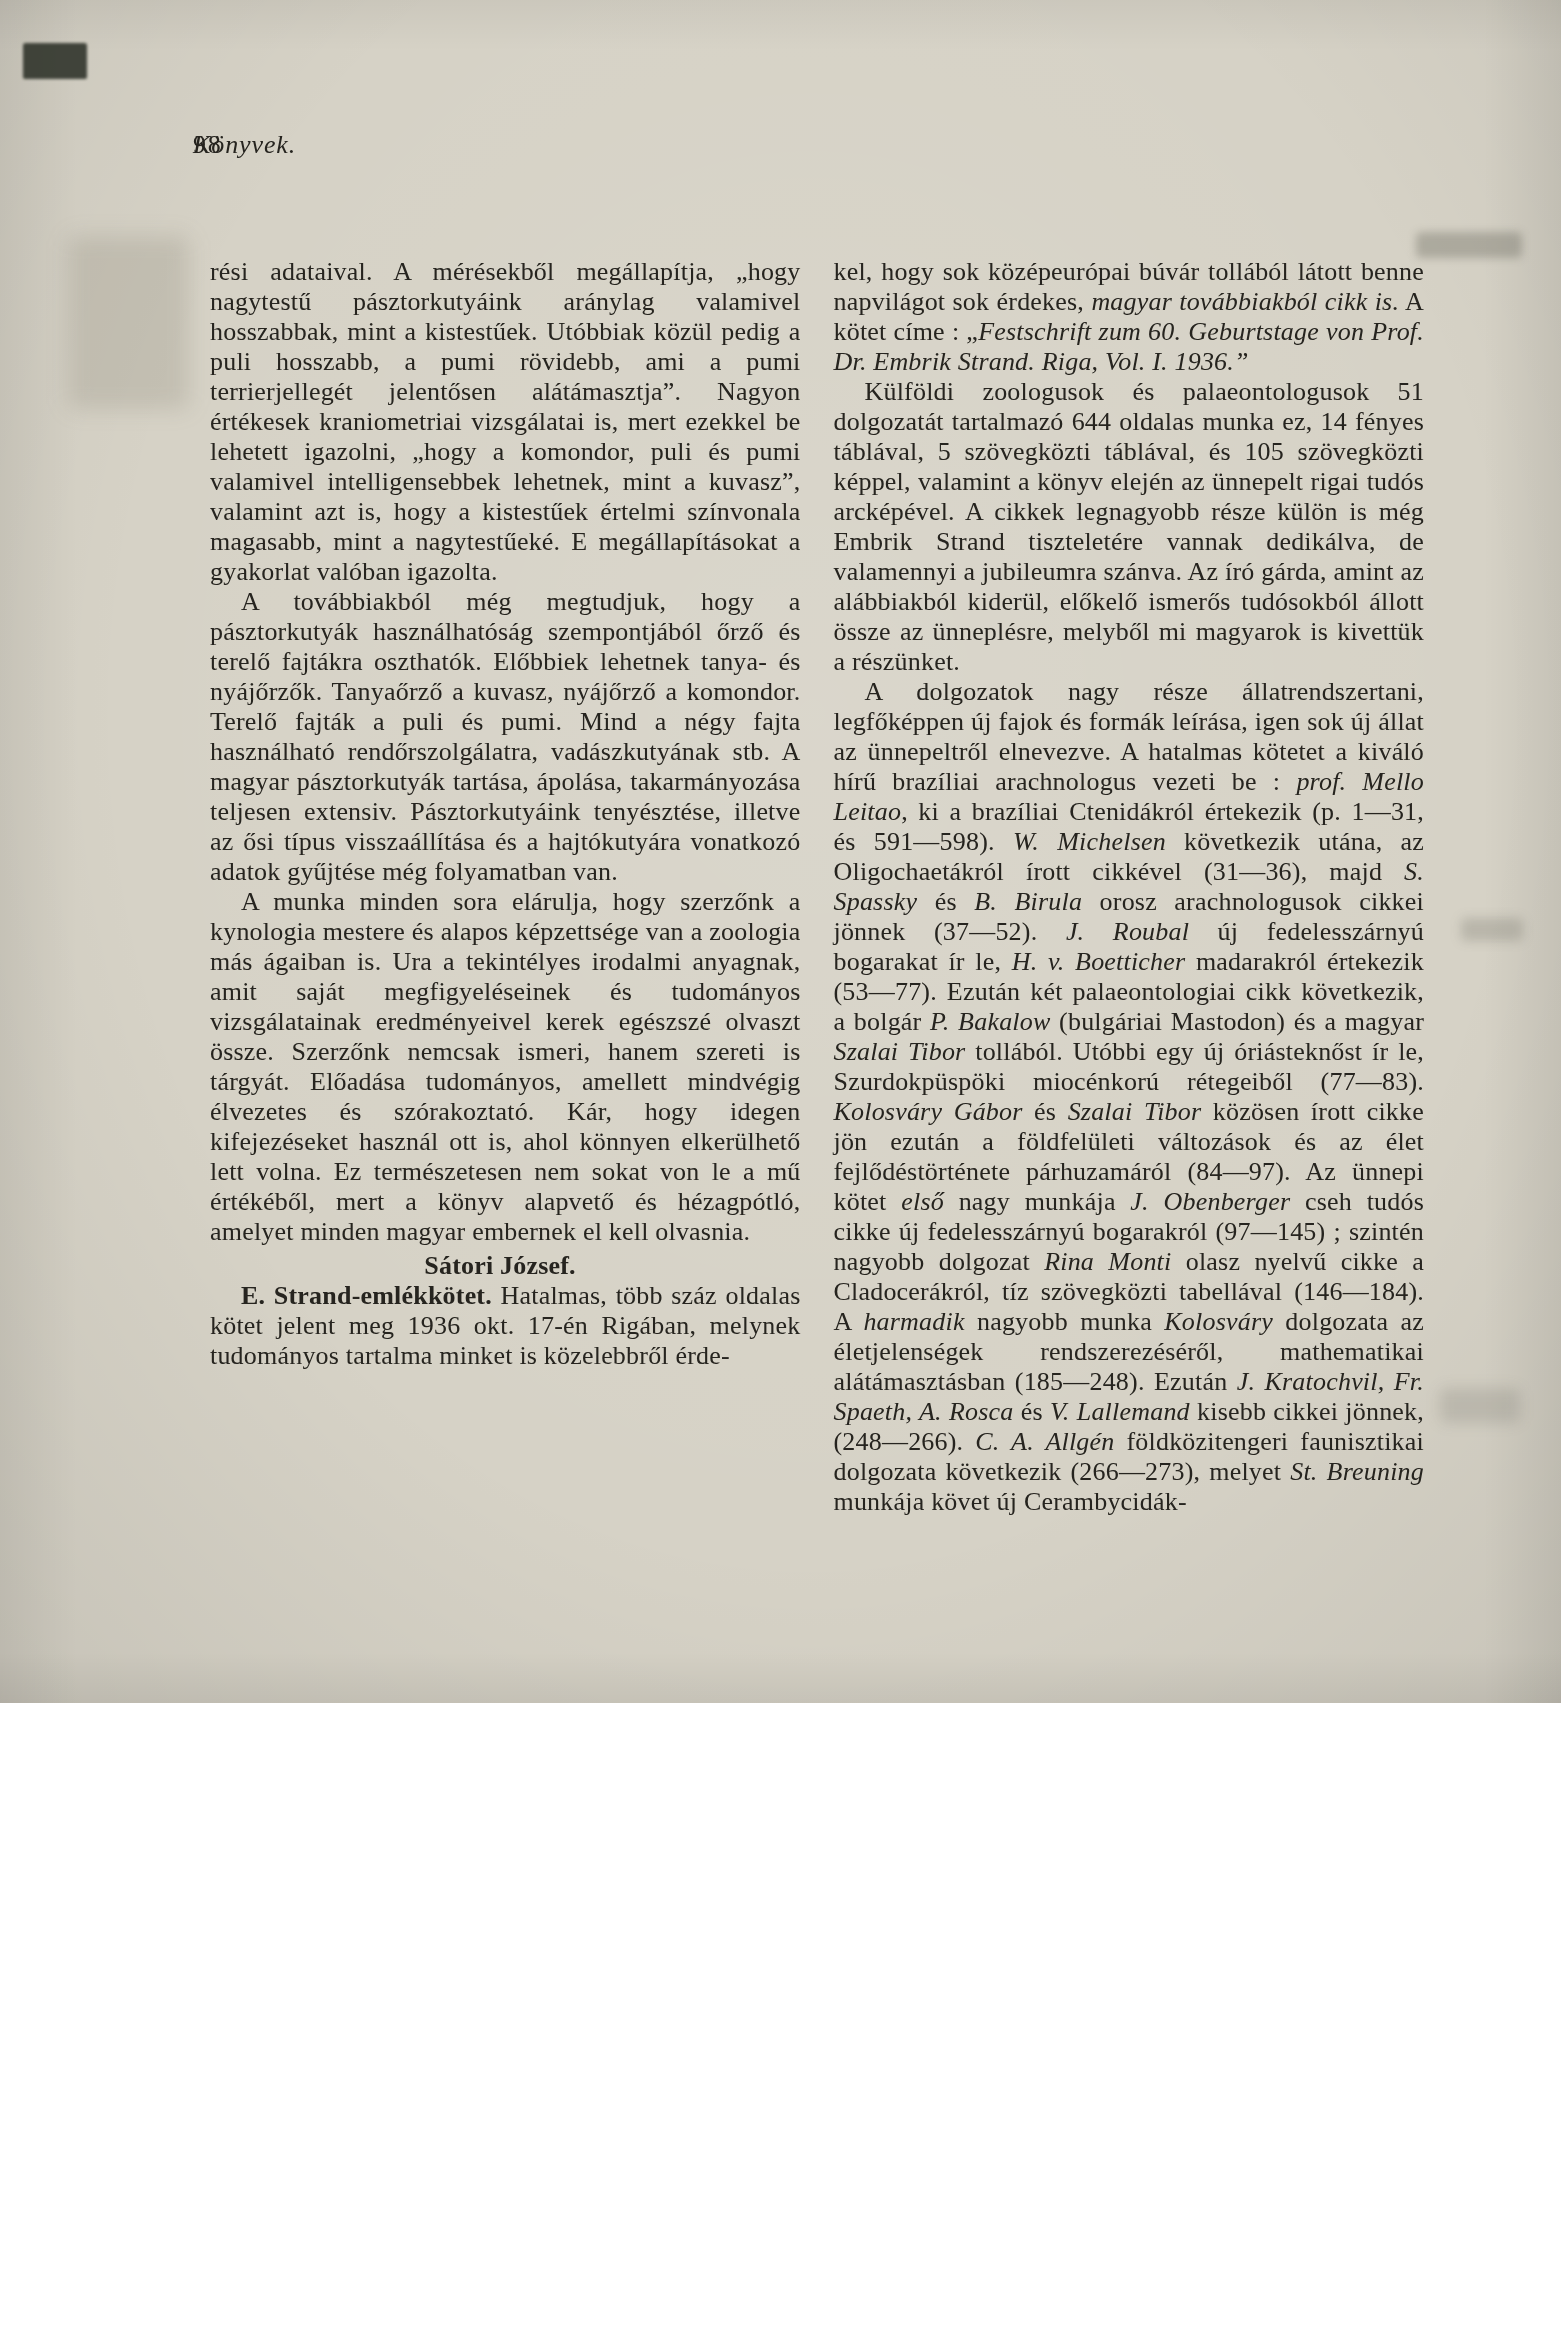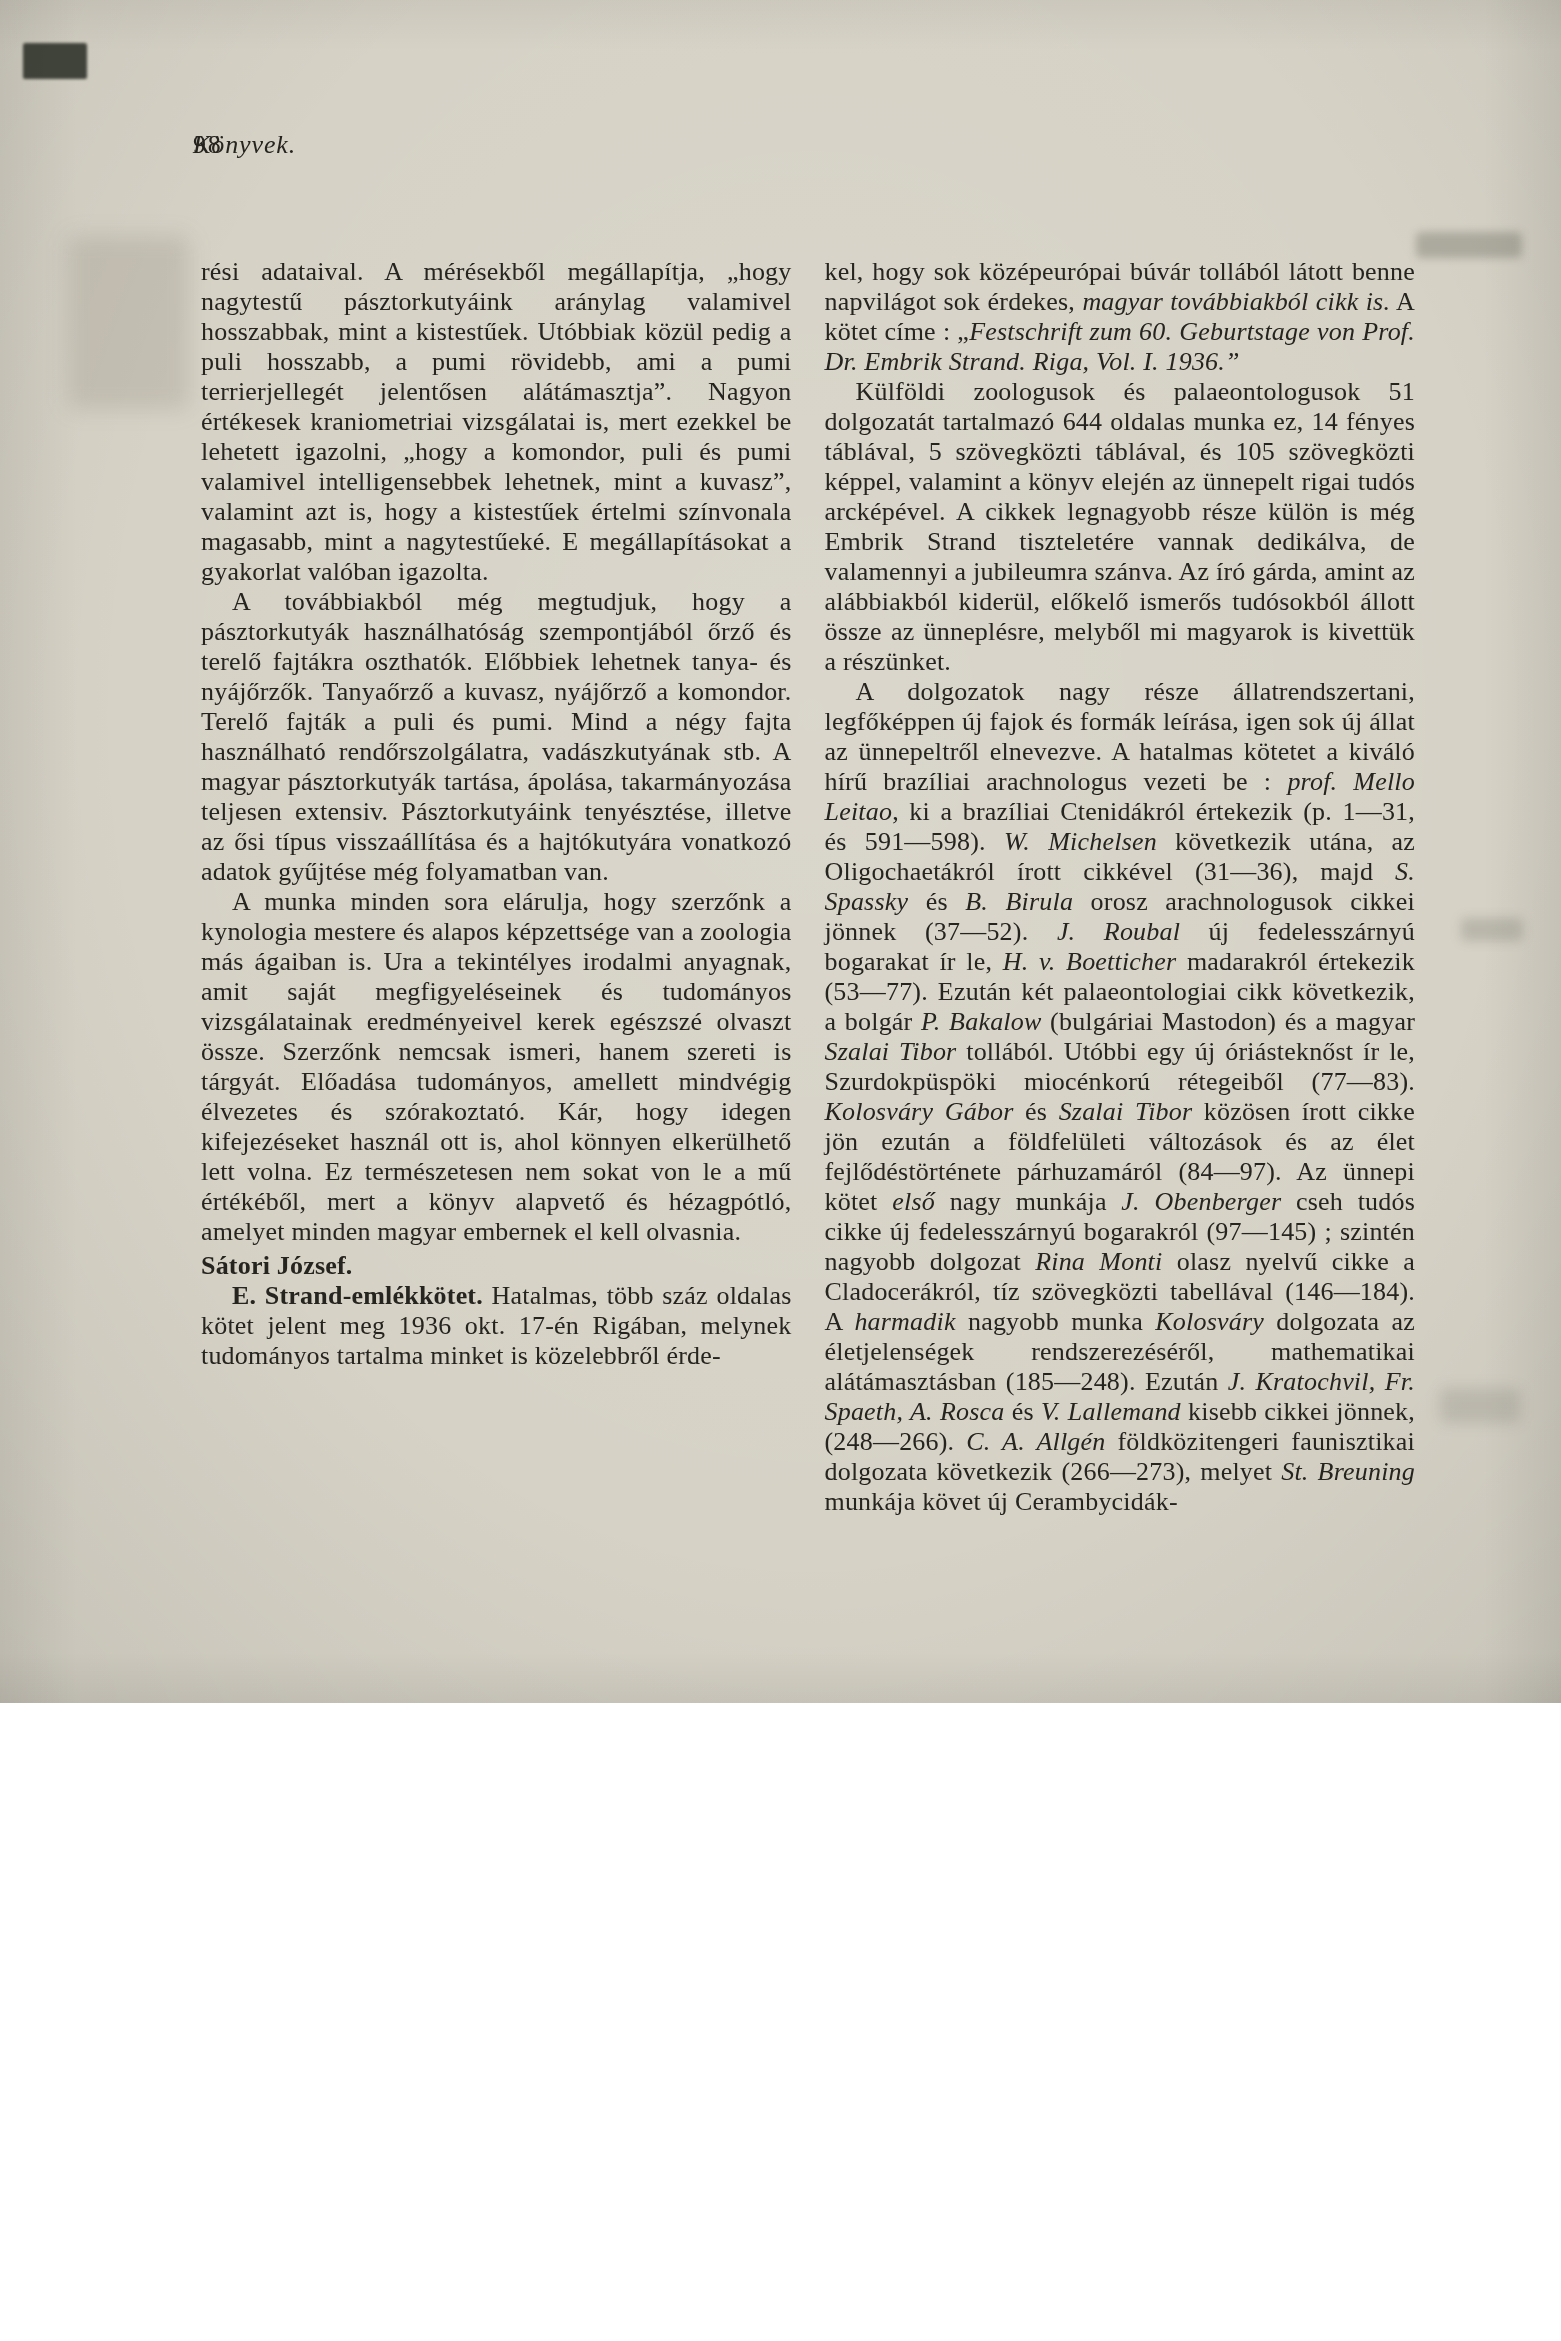--- a/index.html
+++ b/index.html
@@ -32,40 +32,40 @@
   }
   .running-title {
     position: absolute; left: 0; right: 0; top: 0;
     font-style: italic;
     letter-spacing: 0.9px;
   }
 
   
   .columns {
     position: absolute;
-    left: 201px; top: 257px;
+    left: 210px; top: 257px;
     width: 1214px;
     display: flex;
     gap: 33px;
   }
   .column { width: 591px; }
 
   .para {
     margin: 0;
     font-size: 26px;
     line-height: 30px;
     text-align: justify;
     letter-spacing: 0.2px;
     -webkit-hyphens: auto;
     hyphens: auto;
   }
   .para.indent { text-indent: 31px; }
   .para.gap-before { }
   .para.signature {
-    text-align: left;
+    text-align: center;
     padding-right: 10.4px;
     margin-top: 4.3px;
     -webkit-hyphens: none; hyphens: none;
   }
   .run-normal { font-style: normal; font-weight: normal; }
   .run-italic { font-style: italic; }
   .run-bold { font-weight: bold; }
 
   
   .artifact { position: absolute; pointer-events: none; }

